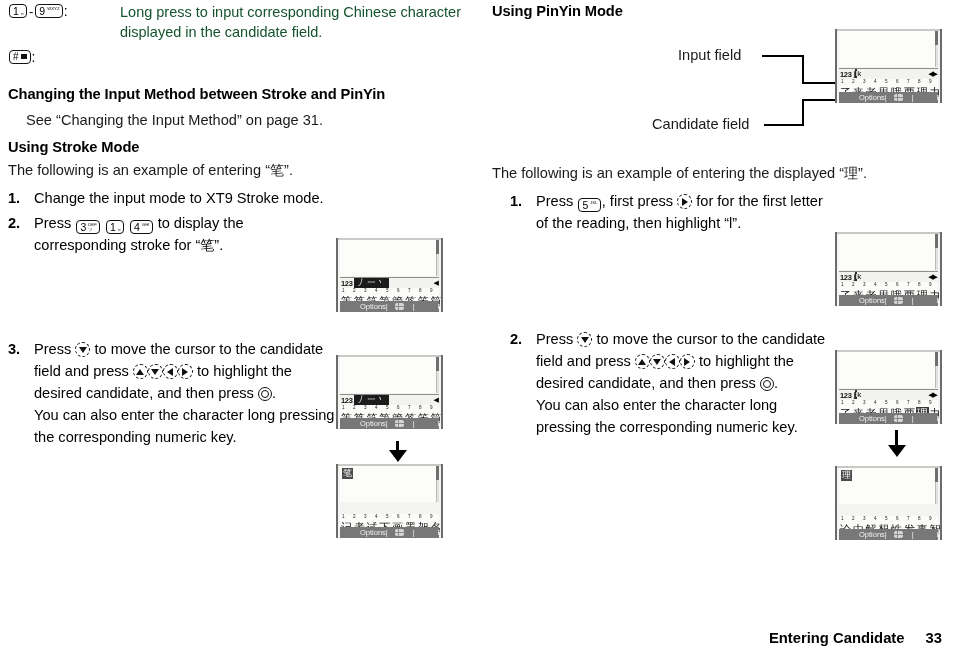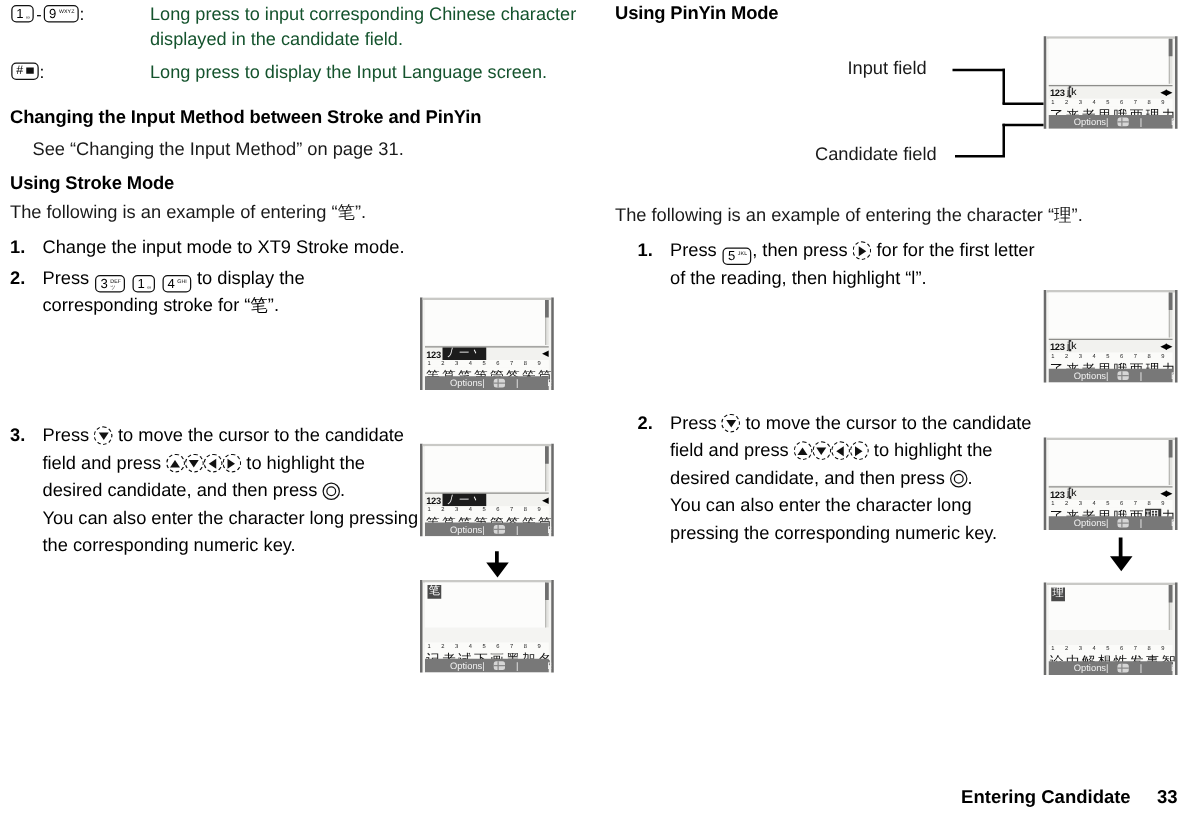--- a/index.html
+++ b/index.html
@@ -181,21 +181,20 @@
         <span style="font-size:14px;">:</span>
       </div>
       <div class="keytext">Long press to input corresponding Chinese character displayed in the candidate field.</div>
     </div>
 
     <div class="keyrow" style="position:absolute;left:8px;top:48px;width:462px;">
       <div class="keycell">
         <span class="key hashkey"><span class="kn">#</span><span class="blk"></span></span>
         <span style="font-size:14px;">:</span>
       </div>
-      <div class="keytext">Long press to display the Input Language screen.</div>
     </div>
 
     <h3 class="h3" style="position:absolute;left:8px;top:85px;width:462px;">Changing the Input Method between Stroke and PinYin</h3>
     <div class="body" style="position:absolute;left:8px;top:110px;width:462px;margin-left:18px;">See “Changing the Input Method” on page 31.</div>
 
     <h3 class="h3" style="position:absolute;left:8px;top:138px;width:462px;">Using Stroke Mode</h3>
 
     <div class="body" style="position:absolute;left:8px;top:160px;width:462px;">
       <span>The following is an example of entering “</span><span class="cn">笔</span><span>”.</span>
     </div>
@@ -238,28 +237,28 @@
 
     <div class="leader" style="left:270px;top:55px;width:42px;height:1.6px;"></div>
     <div class="leader" style="left:310px;top:55px;width:1.6px;height:28px;"></div>
     <div class="leader" style="left:310px;top:82px;width:33px;height:1.6px;"></div>
 
     <div class="leader" style="left:272px;top:124px;width:40px;height:1.6px;"></div>
     <div class="leader" style="left:310px;top:99px;width:1.6px;height:26px;"></div>
     <div class="leader" style="left:310px;top:99px;width:33px;height:1.6px;"></div>
 
     <div class="body" style="position:absolute;left:0px;top:163px;width:460px;">
-      <span>The following is an example of entering the character “</span><span class="cn">理</span><span>”.</span>
+      <span>The following is an example of entering the displayed “</span><span class="cn">理</span><span>”.</span>
     </div>
 
     <div style="position:absolute;left:18px;top:190px;width:320px;display:flex;">
       <div style="width:26px;flex:0 0 26px;font-weight:bold;font-size:14.6px;line-height:22px;">1.</div>
       <div style="flex:1;font-size:14.6px;line-height:22px;">
         <span>Press</span>
-        <span class="key"><span class="kn">5</span><span class="ks"><span class="s1">JKL</span><span class="s2"></span></span></span><span>, then press</span>
+        <span class="key"><span class="kn">5</span><span class="ks"><span class="s1">JKL</span><span class="s2"></span></span></span><span>, first press</span>
         <span class="nav right"></span>
         <span>for for the first letter of the reading, then highlight “l”.</span>
       </div>
     </div>
 
     <div style="position:absolute;left:18px;top:328px;width:325px;display:flex;">
       <div style="width:26px;flex:0 0 26px;font-weight:bold;font-size:14.6px;line-height:22px;">2.</div>
       <div style="flex:1;font-size:14.6px;line-height:22px;">
         <span>Press</span>
         <span class="nav down"></span>

